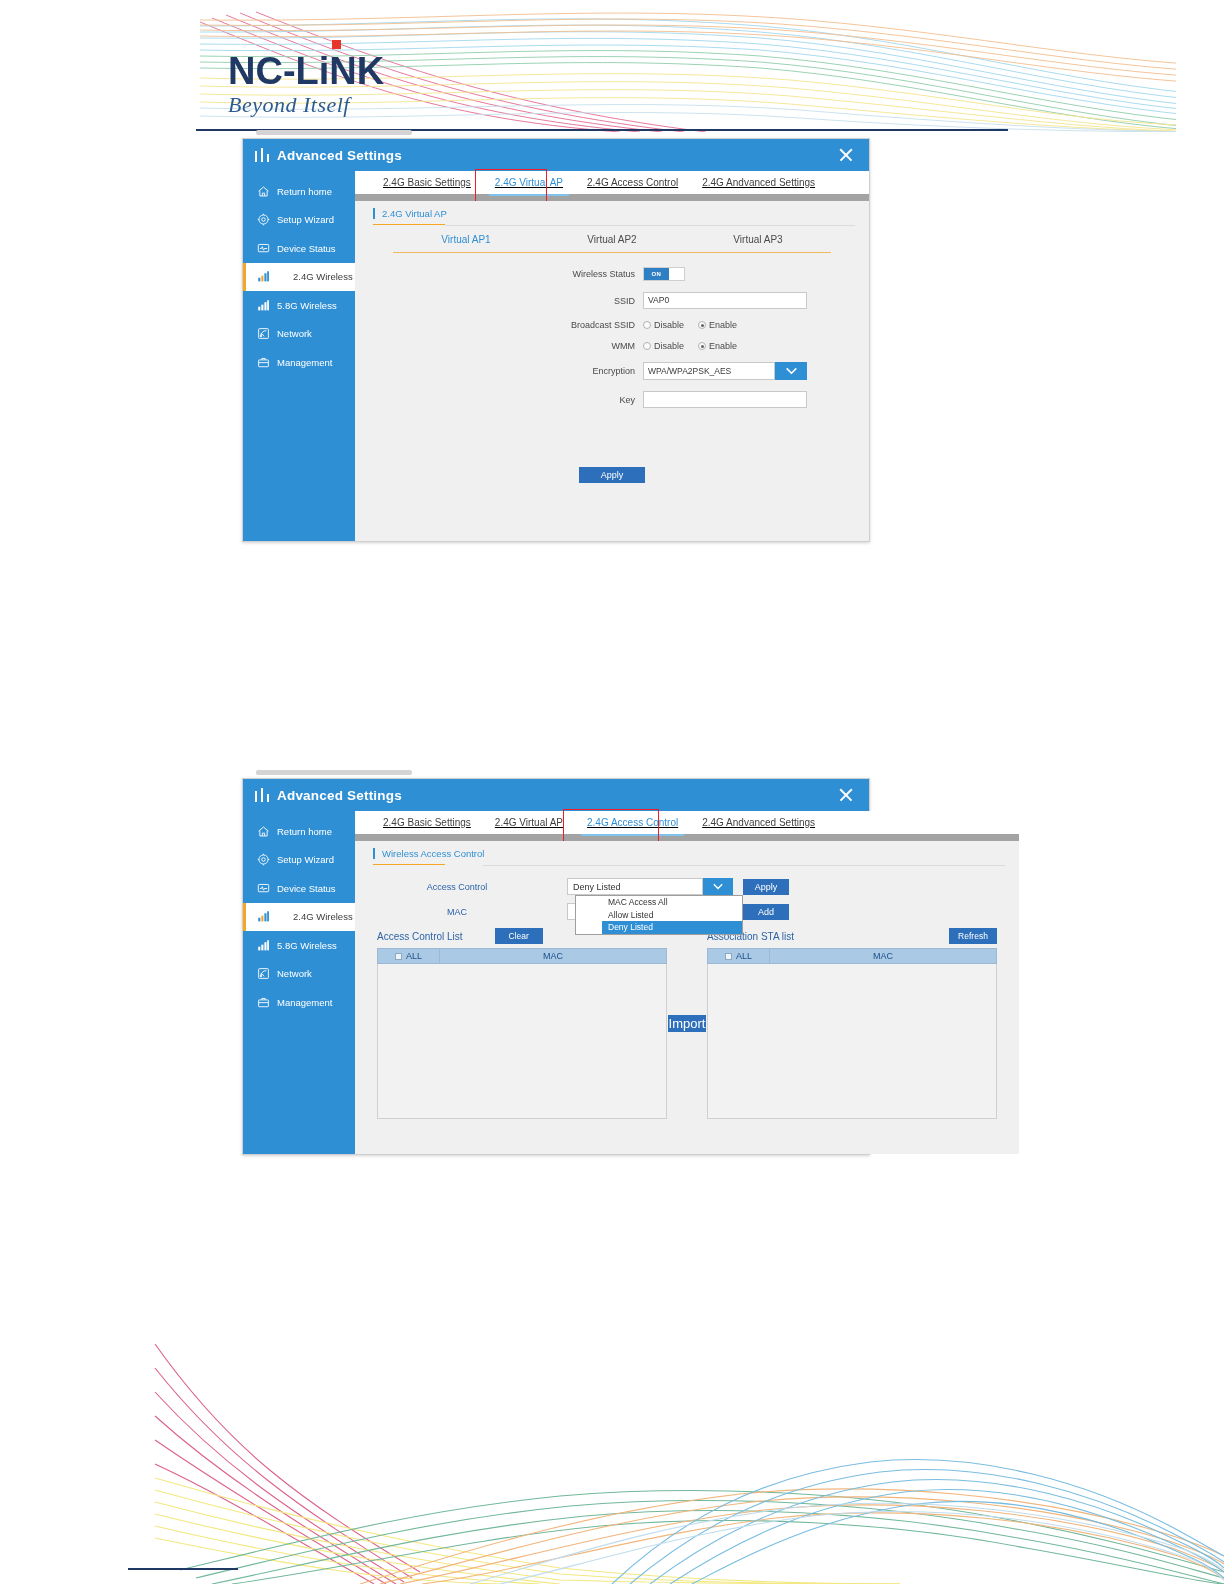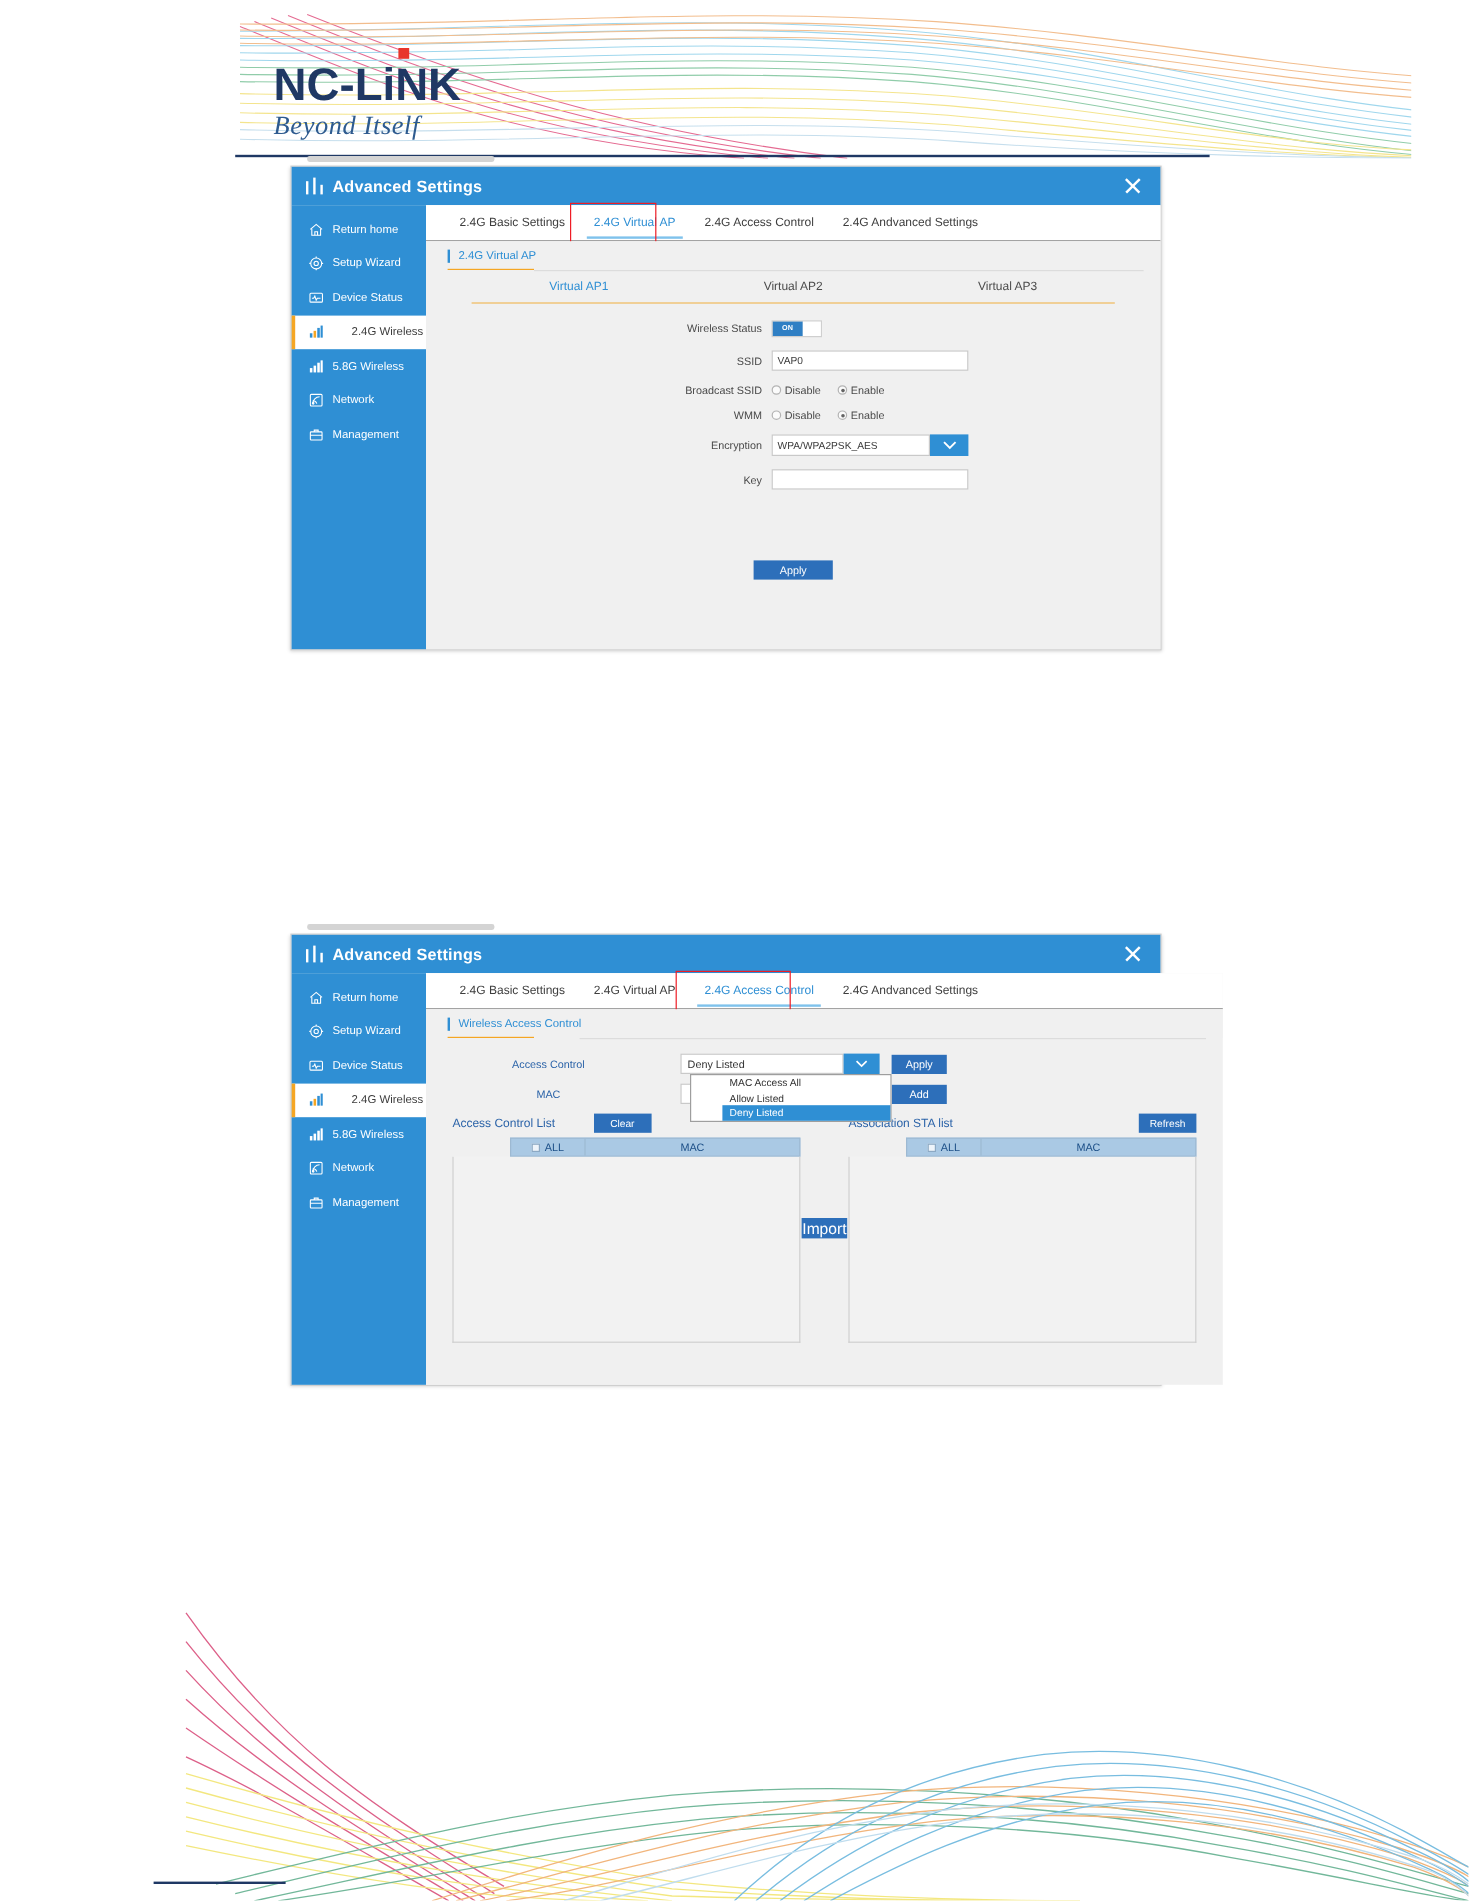--- a/index.html
+++ b/index.html
@@ -65,21 +65,21 @@
 
   
   .dialog-shadowbar {
     position:absolute;
     height:5px;
     background:#d4d4d4;
     border-radius:2px;
   }
   .dialog {
     position:absolute;
-    width:726px;
+    width:628px;
     background:#f0f0f0;
     border:1px solid #cfcfcf;
     box-shadow:0 1px 3px rgba(0,0,0,.18);
   }
   .titlebar {
     height:32px;
     background:#2f8fd4;
     display:flex; align-items:center;
     padding:0 12px 0 12px;
     color:#ffffff;
@@ -152,22 +152,23 @@
     flex:1 1 auto;
     background:#f0f0f0;
     min-height:370px;
     position:relative;
   }
   .tabbar {
     background:#ffffff;
     height:30px;
     display:flex; align-items:center;
     padding-left:16px;
-    border-bottom:1px solid #a3a3a3;
-    position:relative;
+    border-bottom:7px solid #a3a3a3;
+    position:relative;
+    text-decoration:underline;
   }
   .tab {
     font-size:10px;
     color:#3e3e3e;
     padding:0 12px;
     height:30px; line-height:30px;
     cursor:pointer;
     position:relative;
     white-space:nowrap;
   }
@@ -358,21 +359,20 @@
   .list-col { width:290px; }
   .list-mid {
     width:40px; display:flex; justify-content:center; padding-top:42px;
   }
   .btn-import { width:38px; height:17px; font-size:13px;margin-top:25px; }
   .table-head {
     display:flex; height:16px;
     background:#aac9e4;
     border:1px solid #9db9d2;
     align-items:center;
-    margin-left:48px;
   }
   .th-all {
     width:62px; display:flex; align-items:center; justify-content:center;
     gap:4px;
     font-size:9px; color:#1c4f87;
     border-right:1px solid #9db9d2; height:100%;
   }
   .th-mac { flex:1; text-align:center; font-size:9px; color:#1c4f87; }
   .cbx {
     width:7px; height:7px; background:#eef4fa;

